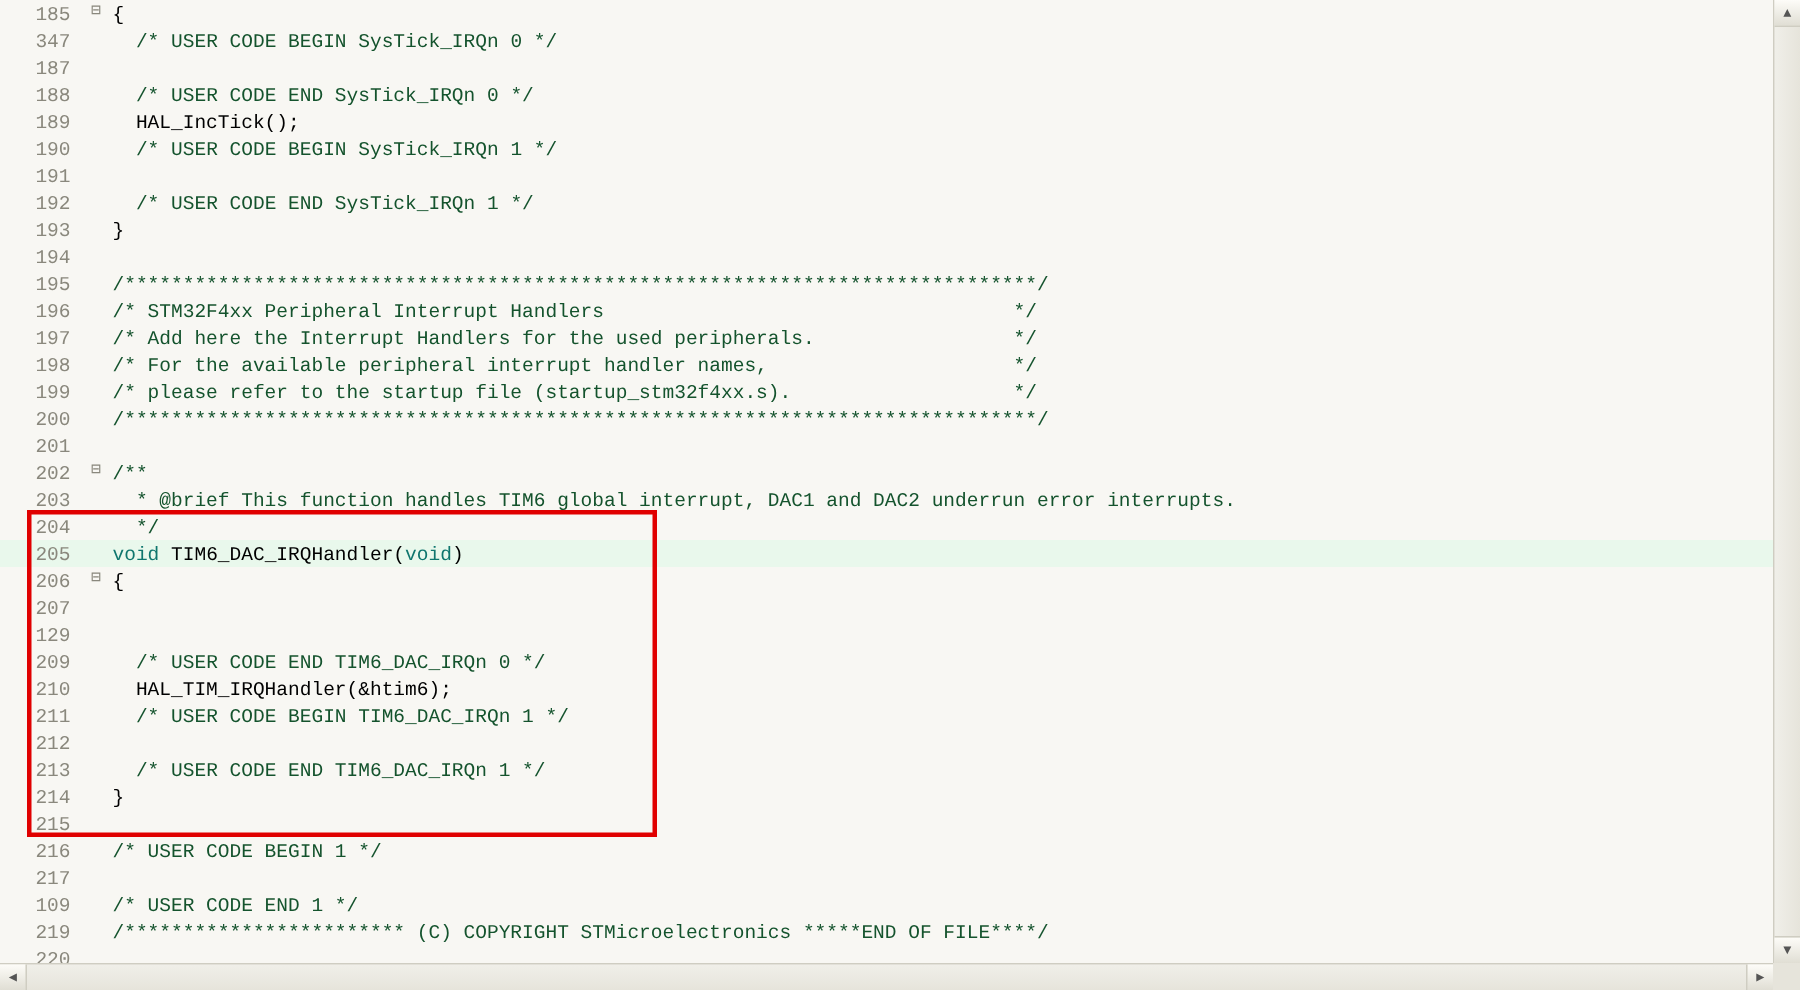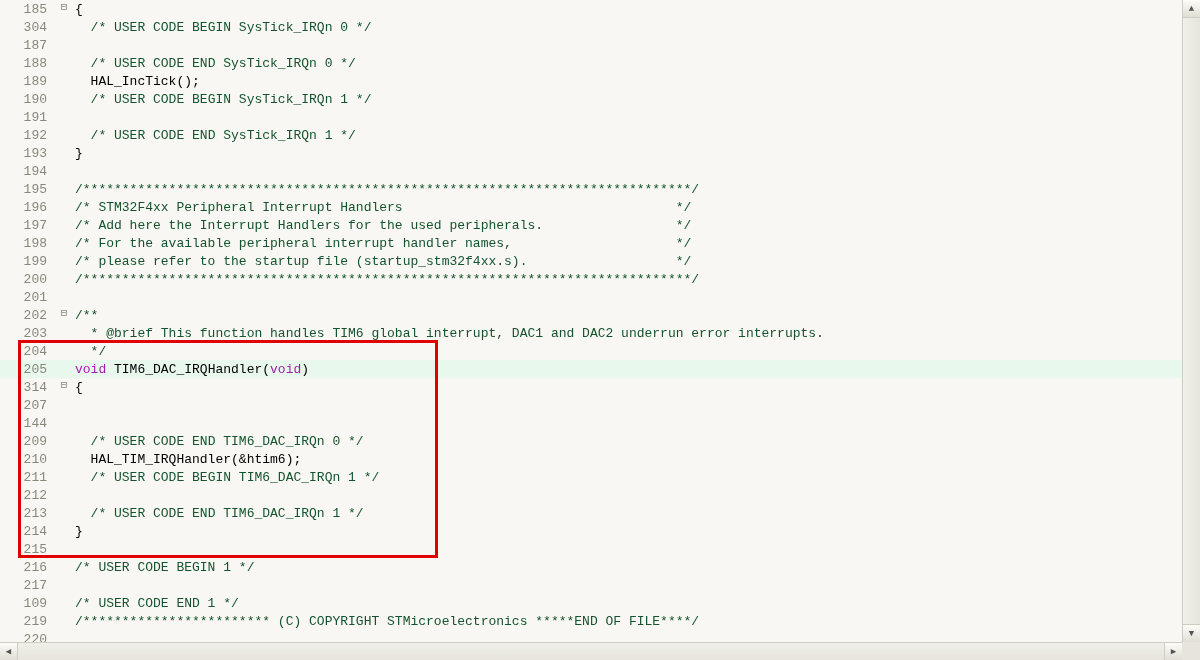--- a/index.html
+++ b/index.html
@@ -75,39 +75,39 @@
       font-size:11px;
       text-align:center;
     }
     .code {
       padding-left:20px;
       white-space:pre;
     }
     .line.hl { background:#e9f8ec; }
     .line.hl .gutter { background:#e9f8ec;font-family:Liberation Mono, monospace; }
     .c-comment { color:#14532d; }
-    .c-kw { color:#a21caf; }
+    .c-kw { color:#0f766e; }
     .c-plain { color:#000; }
     .redbox {
       position:absolute;
       border:3px solid #e00000;
       pointer-events:none;
     }
   </style>
 </head>
 <body>
 
 <div class="editor" id="editor">
     <div class="line">
       <div class="gutter">185</div>
       <div class="fold" style="top: 0px;">⊟</div>
       <div class="code"><span class="c-plain">{</span></div>
     </div>
     <div class="line">
-      <div class="gutter">304</div>
+      <div class="gutter">347</div>
       <div class="code"><span class="c-plain">  </span><span class="c-comment">/* USER CODE BEGIN SysTick_IRQn 0 */</span></div>
     </div>
     <div class="line">
       <div class="gutter">187</div>
       <div class="code"><span class="c-plain"></span></div>
     </div>
     <div class="line">
       <div class="gutter">188</div>
       <div class="code"><span class="c-plain">  </span><span class="c-comment">/* USER CODE END SysTick_IRQn 0 */</span></div>
     </div>
@@ -174,29 +174,29 @@
     </div>
     <div class="line">
       <div class="gutter">204</div>
       <div class="code"><span class="c-comment">  */</span></div>
     </div>
     <div class="line hl">
       <div class="gutter" style="position: relative;">205</div>
       <div class="code"><span class="c-kw">void</span><span class="c-plain"> TIM6_DAC_IRQHandler(</span><span class="c-kw">void</span><span class="c-plain">)</span></div>
     </div>
     <div class="line">
-      <div class="gutter">314</div>
+      <div class="gutter">206</div>
       <div class="fold" style="top: 0px;">⊟</div>
       <div class="code"><span class="c-plain">{</span></div>
     </div>
     <div class="line">
       <div class="gutter">207</div>
     </div>
     <div class="line">
-      <div class="gutter">144</div>
+      <div class="gutter">129</div>
       <div class="code"><span class="c-plain"></span></div>
     </div>
     <div class="line">
       <div class="gutter">209</div>
       <div class="code"><span class="c-plain">  </span><span class="c-comment">/* USER CODE END TIM6_DAC_IRQn 0 */</span></div>
     </div>
     <div class="line">
       <div class="gutter">210</div>
       <div class="code"><span class="c-plain">  HAL_TIM_IRQHandler(&amp;htim6);</span></div>
     </div>

